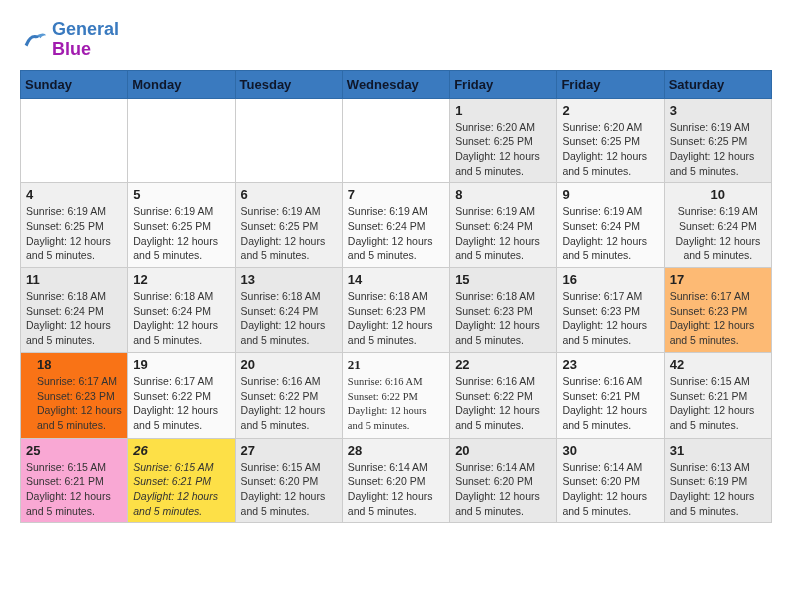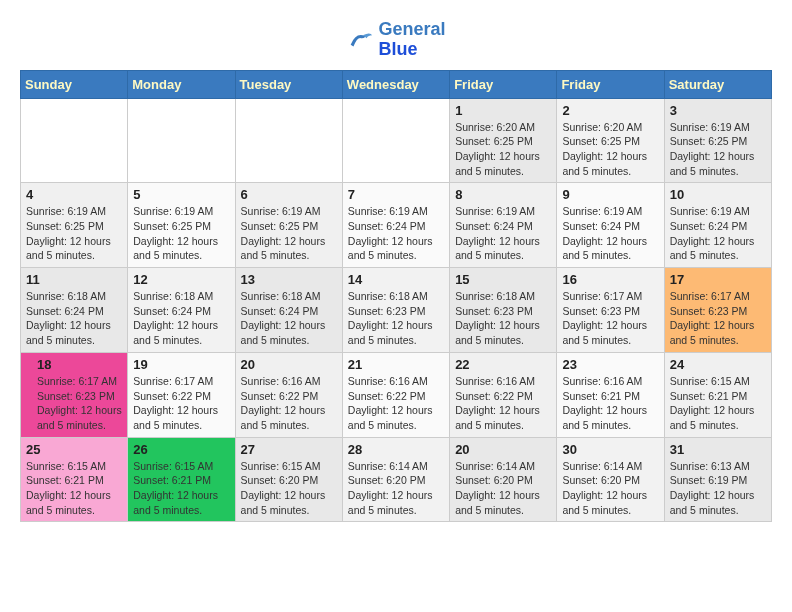--- a/index.html
+++ b/index.html
@@ -5,21 +5,21 @@
     * { box-sizing: border-box; margin: 0; padding: 0; }
     body {
       font-family: Arial, sans-serif;
       background: #fff;
       width: 792px;
       min-height: 612px;
       padding: 20px;
     }
     .header {
       display: flex;
-      justify-content: center;
+      justify-content: flex-start;
       align-items: flex-start;
       margin-bottom: 10px;
     }
     .logo {
       display: flex;
       align-items: center;
       gap: 4px;
     }
     .logo-text {
       font-size: 18px;
@@ -47,21 +47,21 @@
       font-weight: normal;
       color: #555;
     }
     .calendar {
       width: 100%;
       border-collapse: collapse;
       font-size: 11px;
     }
     .calendar thead tr th {
       background: #3a7abf;
-      color: #fef9c3;
+      color: #0f172a;
       padding: 6px 4px;
       text-align: left;
       font-size: 13px;
       font-weight: bold;
       border: 1px solid #2e6aa8;
     }
     .calendar tbody tr td {
       border: 1px solid #ccc;
       vertical-align: top;
       padding: 4px 5px;
@@ -98,21 +98,21 @@
 <body>
 
 <div class="header">
   <div class="logo">
     <svg class="logo-bird" viewBox="0 0 30 30" xmlns="http://www.w3.org/2000/svg">
       <path d="M5,20 Q10,8 18,10 Q22,11 24,8 Q20,14 16,13 Q12,12 8,22 Z" fill="#3a7abf"></path>
       <path d="M18,10 Q26,6 28,10 Q24,10 22,13 Q20,11 18,10 Z" fill="#5a9ad5"></path>
     </svg>
     <div>
       <div class="logo-text">
-        <span>General</span><br><span style="color:#1d4ed8">Blue</span>
+        <span>General</span><br><span style="color:#a21caf">Blue</span>
       </div>
     </div>
   </div>
   <div class="title-block">
     <h1></h1>
     <h2></h2>
   </div>
 </div>
 
 <table class="calendar">
@@ -191,21 +191,21 @@
 Daylight: 12 hours
 and 5 minutes.</div>
         </td>
         <td style="background: rgb(250, 250, 250);">
           <span class="day-number">9</span>
           <div class="day-info" style="white-space: pre-line;">Sunrise: 6:19 AM
 Sunset: 6:24 PM
 Daylight: 12 hours
 and 5 minutes.</div>
         </td>
-        <td style="background: rgb(240, 240, 240);">
+        <td style="background: rgb(240, 240, 240); text-align: center;">
           <span class="day-number">10</span>
           <div class="day-info" style="white-space: pre-line;">Sunrise: 6:19 AM
 Sunset: 6:24 PM
 Daylight: 12 hours
 and 5 minutes.</div>
         </td>
       </tr>
       <tr>
         <td style="background: rgb(232, 232, 232); margin-top: 28px;">
           <span class="day-number">11</span>
@@ -251,42 +251,42 @@
         </td>
         <td style="background: #fdba74;">
           <span class="day-number">17</span>
           <div class="day-info" style="white-space: pre-line;">Sunrise: 6:17 AM
 Sunset: 6:23 PM
 Daylight: 12 hours
 and 5 minutes.</div>
         </td>
       </tr>
       <tr>
-        <td style="background: #ec4899; padding-left: 16px;">
+        <td style="background: #f97316; padding-left: 16px;">
           <span class="day-number">18</span>
           <div class="day-info" style="white-space: pre-line;">Sunrise: 6:17 AM
 Sunset: 6:23 PM
 Daylight: 12 hours
 and 5 minutes.</div>
         </td>
         <td style="background: rgb(250, 250, 250);">
           <span class="day-number">19</span>
           <div class="day-info" style="white-space: pre-line;">Sunrise: 6:17 AM
 Sunset: 6:22 PM
 Daylight: 12 hours
 and 5 minutes.</div>
         </td>
         <td style="background: rgb(240, 240, 240);">
           <span class="day-number">20</span>
           <div class="day-info" style="white-space: pre-line;">Sunrise: 6:16 AM
 Sunset: 6:22 PM
 Daylight: 12 hours
 and 5 minutes.</div>
         </td>
-        <td style="background: rgb(250, 250, 250);">
+        <td style="background: rgb(250, 250, 250); font-family: Liberation Serif, serif;">
           <span class="day-number">21</span>
           <div class="day-info" style="white-space: pre-line;">Sunrise: 6:16 AM
 Sunset: 6:22 PM
 Daylight: 12 hours
 and 5 minutes.</div>
         </td>
         <td style="background: rgb(240, 240, 240);">
           <span class="day-number">22</span>
           <div class="day-info" style="white-space: pre-line;">Sunrise: 6:16 AM
 Sunset: 6:22 PM
@@ -294,36 +294,36 @@
 and 5 minutes.</div>
         </td>
         <td style="background: rgb(250, 250, 250);">
           <span class="day-number">23</span>
           <div class="day-info" style="white-space: pre-line;">Sunrise: 6:16 AM
 Sunset: 6:21 PM
 Daylight: 12 hours
 and 5 minutes.</div>
         </td>
         <td style="background: rgb(240, 240, 240);">
-          <span class="day-number">24</span>
+          <span class="day-number">42</span>
           <div class="day-info" style="white-space: pre-line;">Sunrise: 6:15 AM
 Sunset: 6:21 PM
 Daylight: 12 hours
 and 5 minutes.</div>
         </td>
       </tr>
       <tr>
         <td style="background: #f9a8d4;">
           <span class="day-number">25</span>
           <div class="day-info" style="white-space: pre-line;">Sunrise: 6:15 AM
 Sunset: 6:21 PM
 Daylight: 12 hours
 and 5 minutes.</div>
         </td>
-        <td style="background: #22c55e;">
+        <td style="background: #fde047; font-style: italic;">
           <span class="day-number">26</span>
           <div class="day-info" style="white-space: pre-line;">Sunrise: 6:15 AM
 Sunset: 6:21 PM
 Daylight: 12 hours
 and 5 minutes.</div>
         </td>
         <td style="background: rgb(232, 232, 232);">
           <span class="day-number">27</span>
           <div class="day-info" style="white-space: pre-line;">Sunrise: 6:15 AM
 Sunset: 6:20 PM

